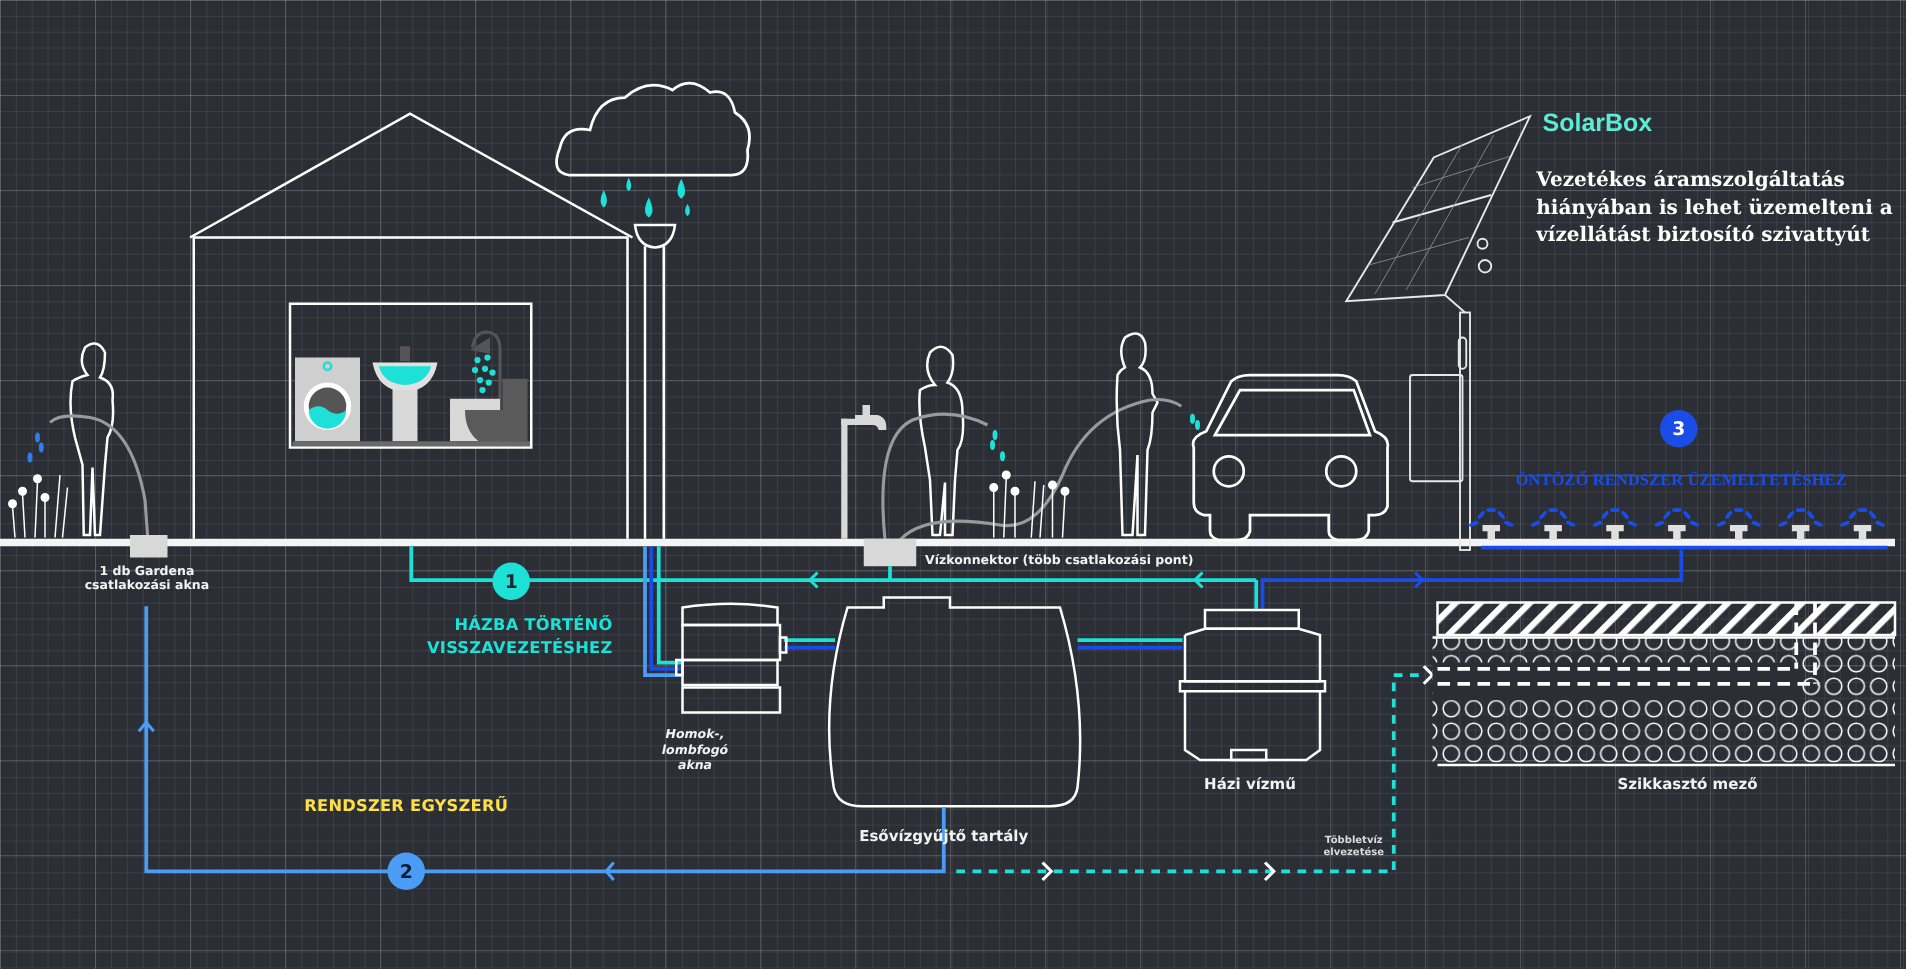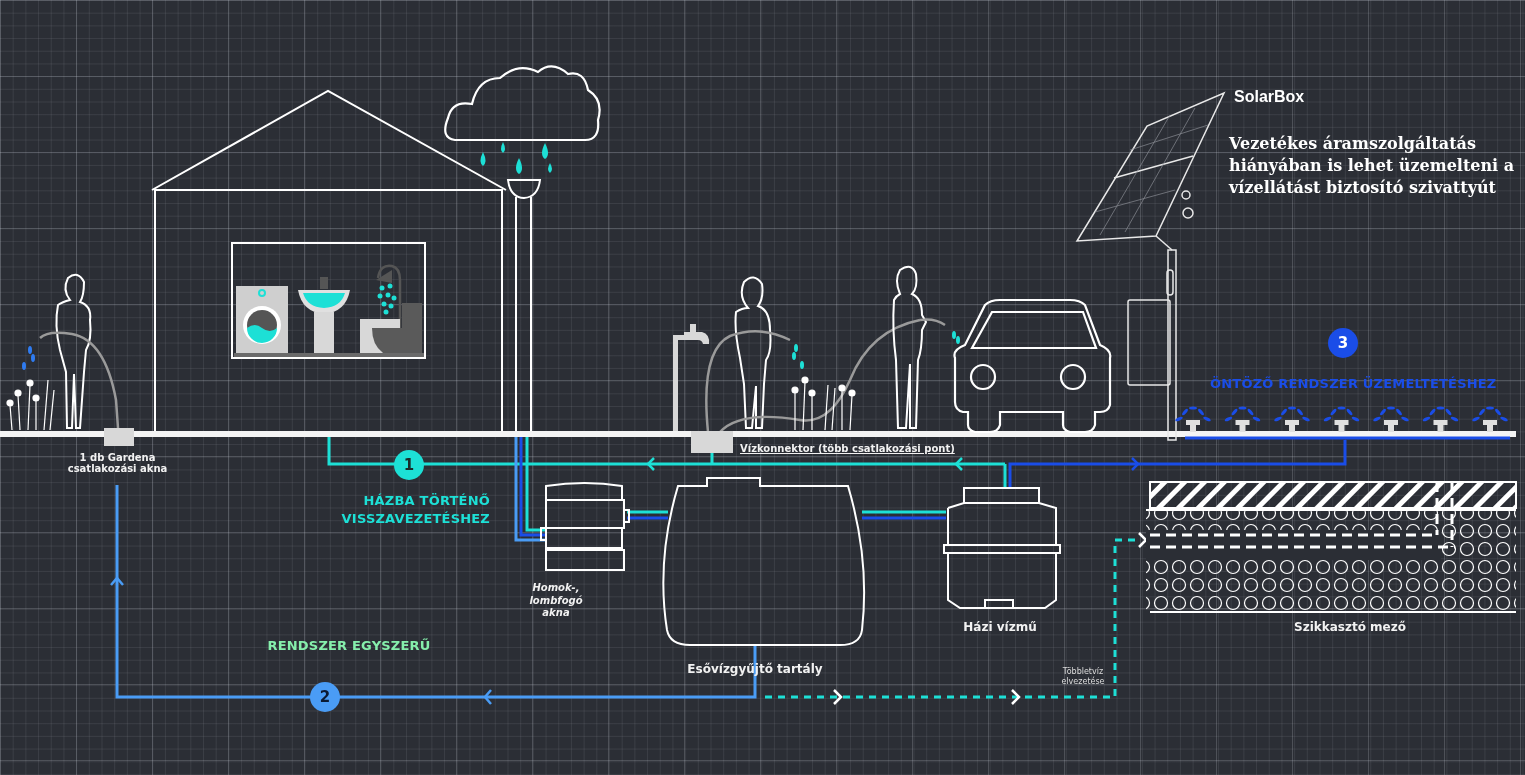--- a/index.html
+++ b/index.html
@@ -10,25 +10,25 @@
       linear-gradient(to right, rgba(200,205,215,0.22) 1px, transparent 1px),
       linear-gradient(to bottom, rgba(200,205,215,0.22) 1px, transparent 1px),
       linear-gradient(to right, rgba(200,205,215,0.10) 1px, transparent 1px),
       linear-gradient(to bottom, rgba(200,205,215,0.10) 1px, transparent 1px);
     background-size:76px 76px,76px 76px,12.7px 12.7px,12.7px 12.7px;}
   svg#diagram{position:absolute;left:0;top:0;}
   .lbl{position:absolute;color:#f2f2f2;font-family:"DejaVu Sans",sans-serif;font-weight:bold;text-align:center;line-height:1.05;}
   .small{font-size:10px;}
   .med{font-size:12px;}
   .cyan{color:#1de0d6;}
-  .blue{color:#86efac;margin-left:24px;}
+  .blue{color:#fde047;}
   .dblue{color:#1a4de8;}
   .cap{font-size:13px;letter-spacing:0.2px;}
   .badge{position:absolute;width:30px;height:30px;border-radius:50%;display:flex;align-items:center;justify-content:center;font-weight:bold;font-size:15px;font-family:"DejaVu Sans",sans-serif;}
-  #solar-title{position:absolute;left:1234px;top:88px;font-family:"Liberation Sans",sans-serif;font-weight:bold;font-size:16px;color:#ffffff;}
+  #solar-title{position:absolute;left:1234px;top:88px;font-family:"Liberation Sans",sans-serif;font-weight:bold;font-size:20px;color:#5eead4;}
   #solar-desc{position:absolute;left:1229px;top:133px;width:290px;font-family:"DejaVu Serif",serif;font-weight:bold;font-size:16px;color:#ffffff;line-height:22px;}
   .tiny{font-size:8px;font-weight:normal;color:#dcdcdc;}
 </style>
 </head>
 <body>
 
 <div id="grid"></div>
 
 <svg id="diagram" width="1525" height="775" viewBox="0 0 1525 775">
 
@@ -311,40 +311,40 @@
   </g>
 </svg>
 
 <div id="solar-title">SolarBox</div>
 <div id="solar-desc">Vezetékes áramszolgáltatás hiányában is lehet üzemelteni a vízellátást biztosító szivattyút</div>
 
 <div class="lbl small" style="left:50px;top:453px;width:135px;">
   <div>1 db Gardena</div>
   <div>csatlakozási akna</div>
 </div>
-<div class="lbl small" style="left:740px;top:444px;text-align:left;white-space:nowrap;text-decoration:underline;">Vízkonnektor (több csatlakozási pont)</div>
+<div class="lbl small" style="left:740px;top:444px;text-align:left;white-space:nowrap;">Vízkonnektor (több csatlakozási pont)</div>
 
 <div class="lbl small" style="left:516px;top:582px;width:80px;line-height:1.25;font-style:italic;">
   <div>Homok-,</div>
   <div>lombfogó</div>
   <div>akna</div>
 </div>
 <div class="lbl med" style="left:680px;top:663px;width:150px;">Esővízgyűjtő tartály</div>
 <div class="lbl med" style="left:940px;top:621px;width:120px;">Házi vízmű</div>
 <div class="lbl med" style="left:1280px;top:621px;width:140px;text-align:center;">Szikkasztó mező</div>
-<div class="lbl tiny" style="left:1048px;top:667px;width:70px;line-height:1.25;">
+<div class="lbl tiny" style="left:1048px;top:667px;width:70px;line-height:1.25;font-weight:bold;">
   <div>Többletvíz</div>
   <div>elvezetése</div>
 </div>
 
 <div class="badge" style="left:394px;top:450px;background:#1de0d6;color:#1a2a2a;">1</div>
 <div class="lbl cap cyan" style="left:330px;top:492px;width:160px;line-height:1.35;text-align:right;">
   <div>HÁZBA TÖRTÉNŐ</div>
   <div>VISSZAVEZETÉSHEZ</div>
 </div>
 
 <div class="badge" style="left:310px;top:682px;background:#4a9cf5;color:#0b1a33;">2</div>
 <div class="lbl cap blue" style="left:240px;top:637px;width:170px;line-height:1.4;">
   <div>RENDSZER EGYSZERŰ</div>
 </div>
 
 <div class="badge" style="left:1328px;top:328px;background:#1a4de8;color:#ffffff;">3</div>
-<div class="lbl cap dblue" style="left:1210px;top:377px;width:270px;white-space:nowrap;">ÖNTÖZŐ RENDSZER ÜZEMELTETÉSHEZ</div>
+<div class="lbl cap dblue" style="left:1210px;top:377px;width:270px;white-space:nowrap;font-family:Liberation Serif, serif;">ÖNTÖZŐ RENDSZER ÜZEMELTETÉSHEZ</div>
 
 </body></html>

